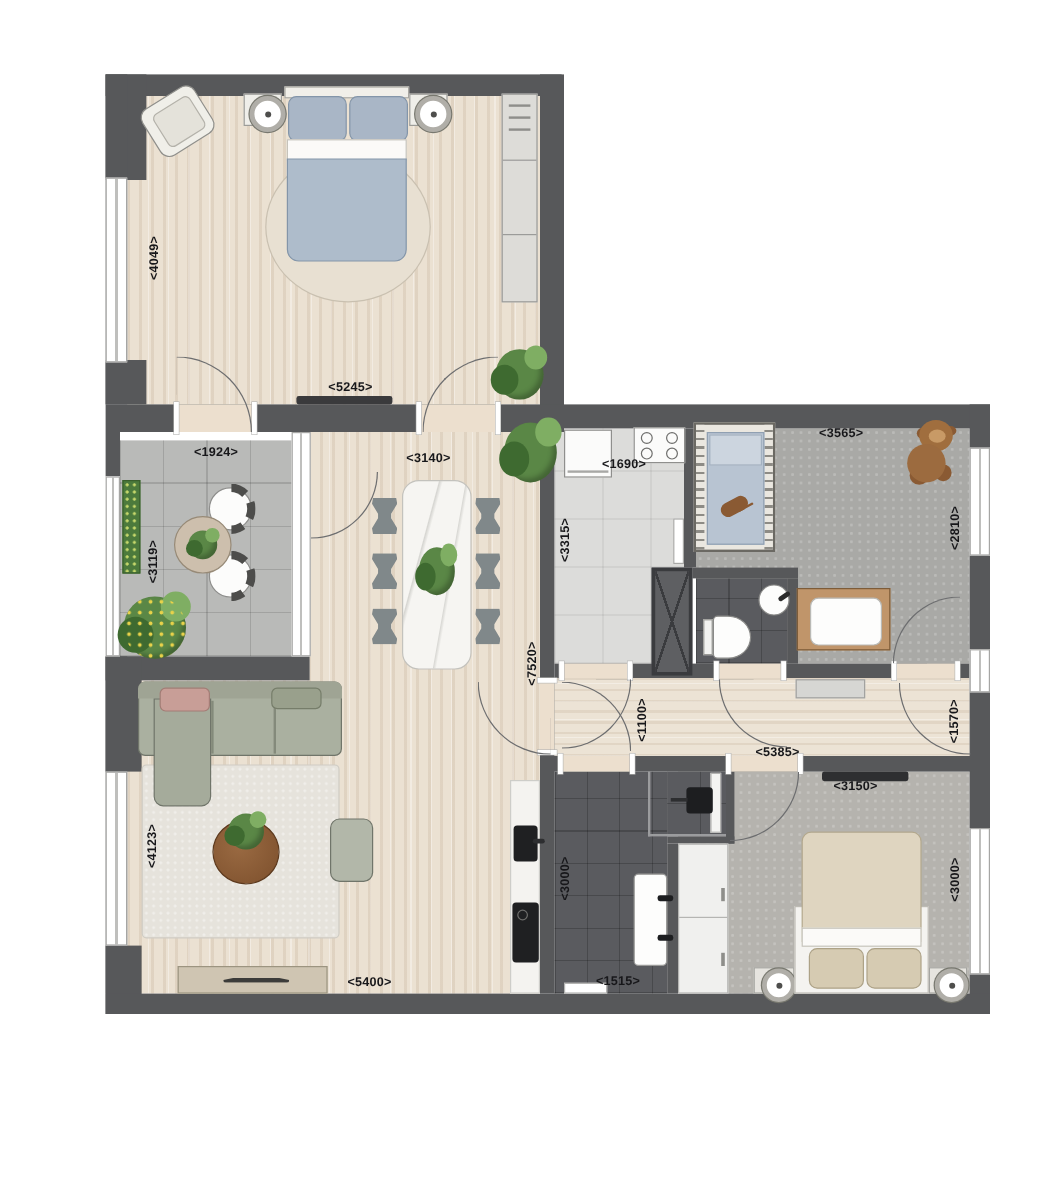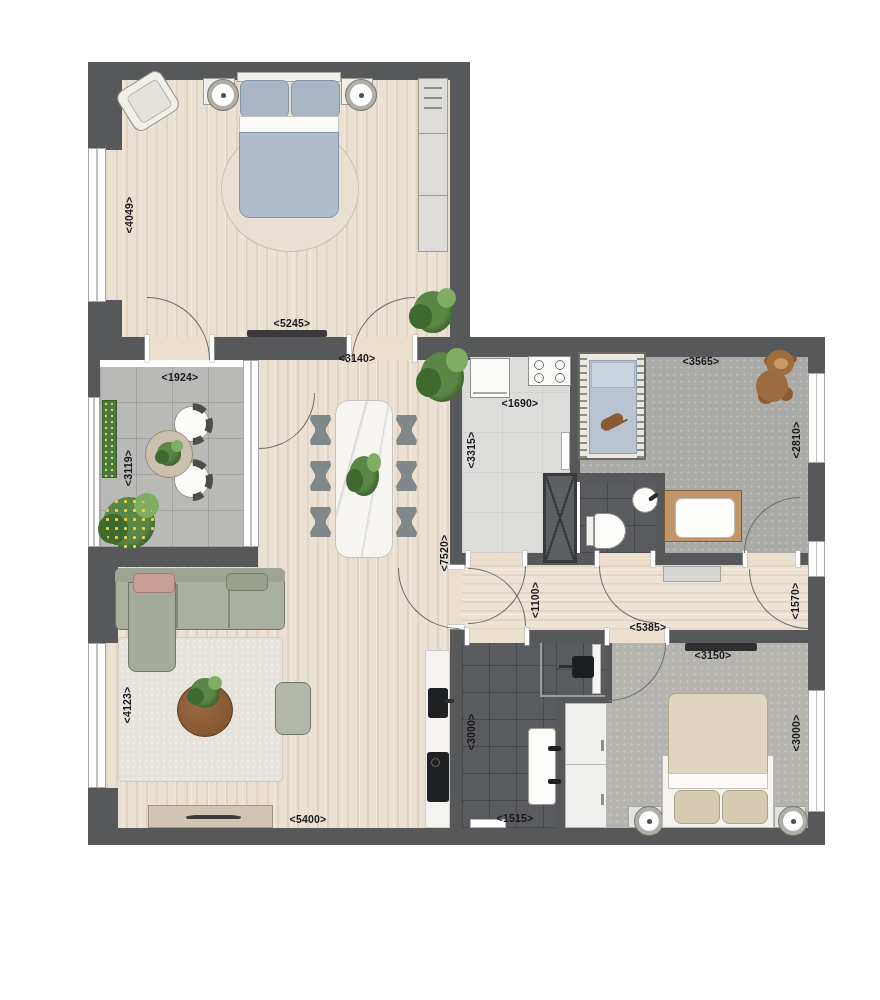--- a/index.html
+++ b/index.html
@@ -265,22 +265,22 @@
   <div class="arc tr" style="left:468px;top:568px;width:58px;height:58px"></div>
   <div class="arc bl" style="left:599px;top:566px;width:57px;height:57px"></div>
   <div class="arc tl" style="left:744px;top:497px;width:56px;height:56px"></div>
   <div class="arc br" style="left:608px;top:643px;width:58px;height:58px"></div>
   <div class="arc bl" style="left:749px;top:569px;width:60px;height:60px"></div>
 
   <div class="dim v" style="left:99px;top:208px">&lt;4049&gt;</div>
   <div class="dim" style="left:262px;top:316px">&lt;5245&gt;</div>
   <div class="dim" style="left:150px;top:370px">&lt;1924&gt;</div>
   <div class="dim v" style="left:98px;top:461px">&lt;3119&gt;</div>
-  <div class="dim" style="left:327px;top:351px">&lt;3140&gt;</div>
-  <div class="dim" style="left:490px;top:396px">&lt;1690&gt;</div>
+  <div class="dim" style="left:327px;top:375px">&lt;3140&gt;</div>
+  <div class="dim" style="left:490px;top:380px">&lt;1690&gt;</div>
   <div class="dim v" style="left:441px;top:443px">&lt;3315&gt;</div>
   <div class="dim" style="left:671px;top:354px">&lt;3565&gt;</div>
   <div class="dim v" style="left:766px;top:433px">&lt;2810&gt;</div>
   <div class="dim v" style="left:414px;top:546px">&lt;7520&gt;</div>
   <div class="dim v" style="left:505px;top:593px">&lt;1100&gt;</div>
   <div class="dim" style="left:618px;top:620px">&lt;5385&gt;</div>
   <div class="dim v" style="left:765px;top:594px">&lt;1570&gt;</div>
   <div class="dim" style="left:683px;top:648px">&lt;3150&gt;</div>
   <div class="dim v" style="left:766px;top:726px">&lt;3000&gt;</div>
   <div class="dim v" style="left:97px;top:698px">&lt;4123&gt;</div>

